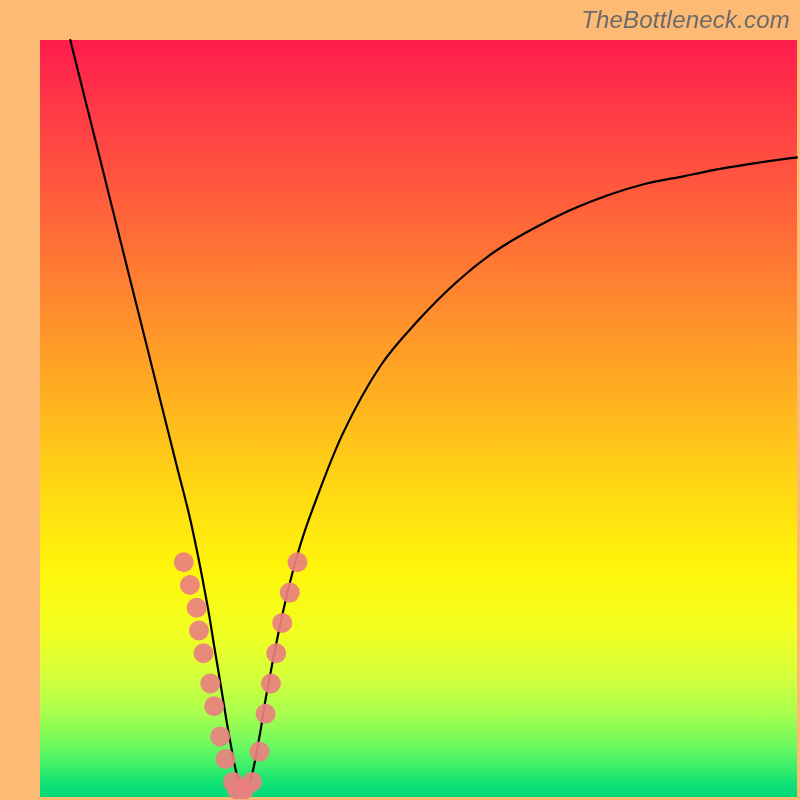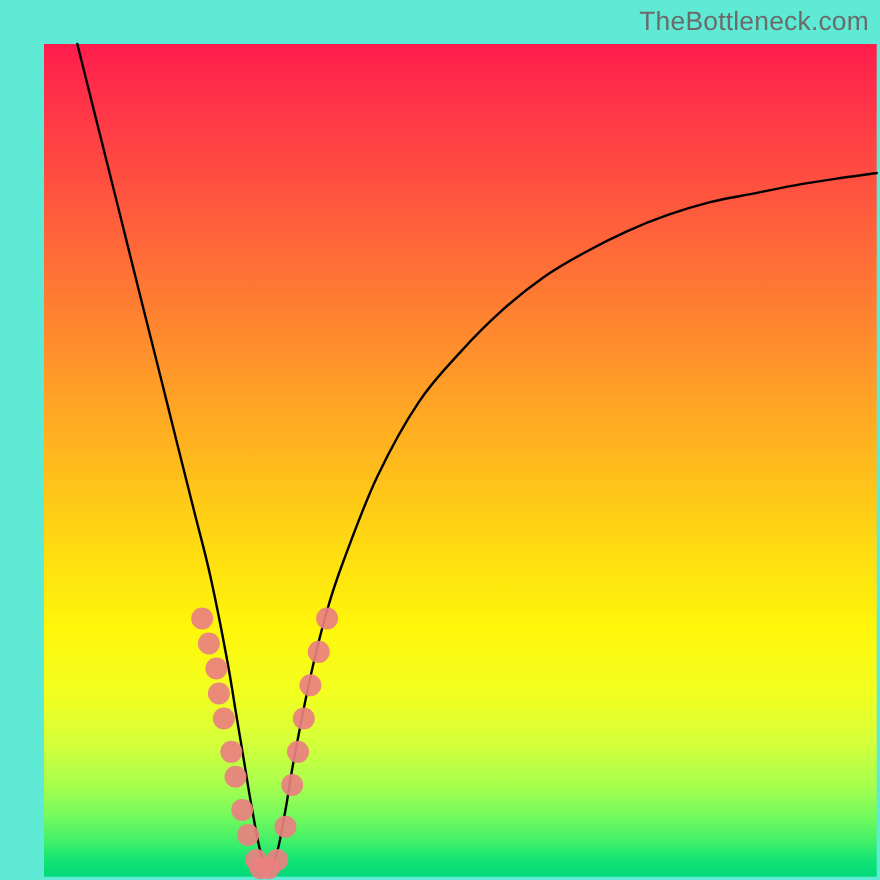--- a/index.html
+++ b/index.html
@@ -8,21 +8,22 @@
     width: 800px;
     height: 800px;
     overflow: hidden;
     background: #000;
     font-family: Arial, Helvetica, sans-serif;
   }
   .frame {
     position: relative;
     width: 800px;
     height: 800px;
-    background: #5eead4;
+    background: #fdba74;
+    font-style: italic;
   }
   .plot-area {
     position: absolute;
     left: 40px;
     top: 40px;
     width: 757px;
     height: 757px;
     
     background: linear-gradient(to bottom,
       #ff1c4d 0%,

